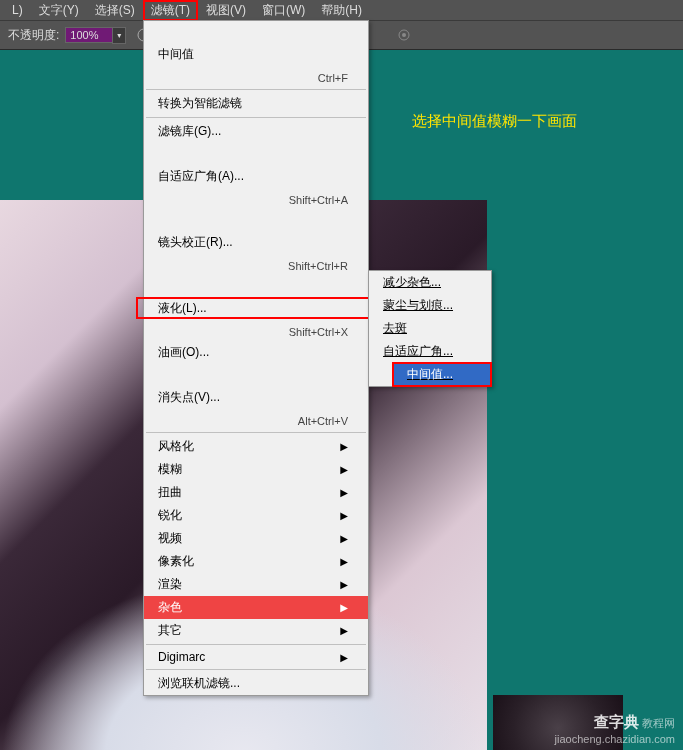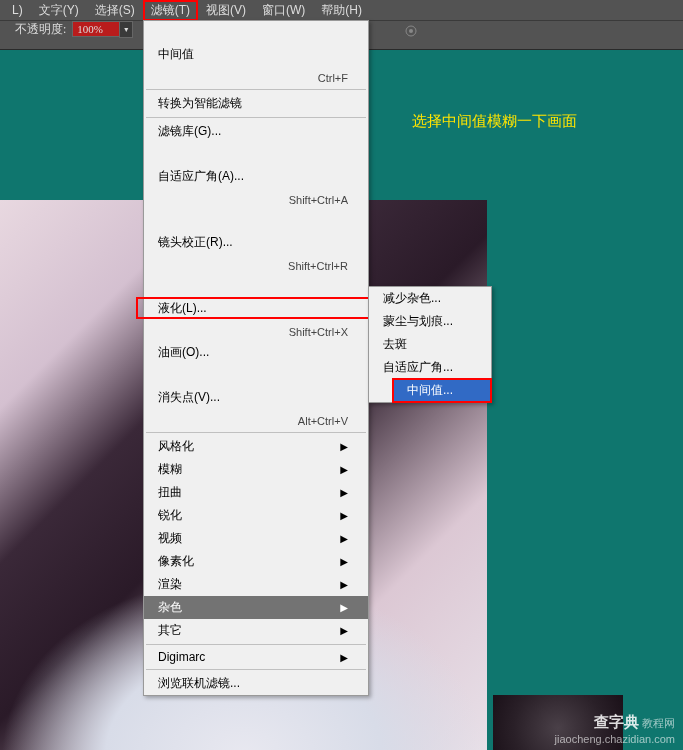--- a/index.html
+++ b/index.html
@@ -27,31 +27,30 @@
     }
     .menubar-item.highlighted {
       border: 2px solid red;
       padding: 0 6px;
     }
     .toolbar {
       background: #535353;
       color: #ddd;
       height: 30px;
       display: flex;
-      align-items: flex-start;
-      padding-left: 15px;
+      align-items: center;
+      padding-left: 8px;
       border-top: 1px solid #3a3a3a;
       border-bottom: 1px solid #2a2a2a;
-      font-family: Liberation Serif, serif;
     }
     .opacity-label {
       margin-right: 6px;
     }
     .opacity-field {
-      background: #b91c1c;
+      background: #701a75;
       border: 1px solid #666;
       color: #ddd;
       padding: 1px 4px;
       width: 48px;
       font-size: 11px;
     }
     .opacity-dropdown-arrow {
       background: #3a3a3a;
       border: 1px solid #666;
       width: 14px;
@@ -141,46 +140,47 @@
       justify-content: space-between;
       align-items: center;
       padding: 3px 20px 3px 14px;
       color: #000;
       font-size: 12px;
       white-space: nowrap;
       cursor: default;
       position: relative;
     }
     .menu-item.selected {
-      background: #737373;
+      background: #ef4444;
       color: #fff;
     }
     .menu-item .shortcut {
       color: #444;
       font-size: 11px;
       margin-top: 48px;
     }
     .menu-item .arrow {
       font-size: 10px;
       margin-left: auto;
     }
     .menu-sep {
       height: 1px;
       background: #c0c0c0;
       margin: 2px 2px;
     }
     .submenu {
       position: absolute;
-      top: 286px;
+      top: 270px;
       left: 368px;
       width: 124px;
       background: #f0f0f0;
       border: 1px solid #999;
       box-shadow: 2px 2px 4px rgba(0,0,0,0.3);
       z-index: 20;
+      text-decoration: underline;
     }
     .sub-item {
       padding: 3px 14px;
       color: #000;
       font-size: 12px;
       cursor: default;
       white-space: nowrap;
     }
     .sub-item.selected {
       background: #316ac5;

